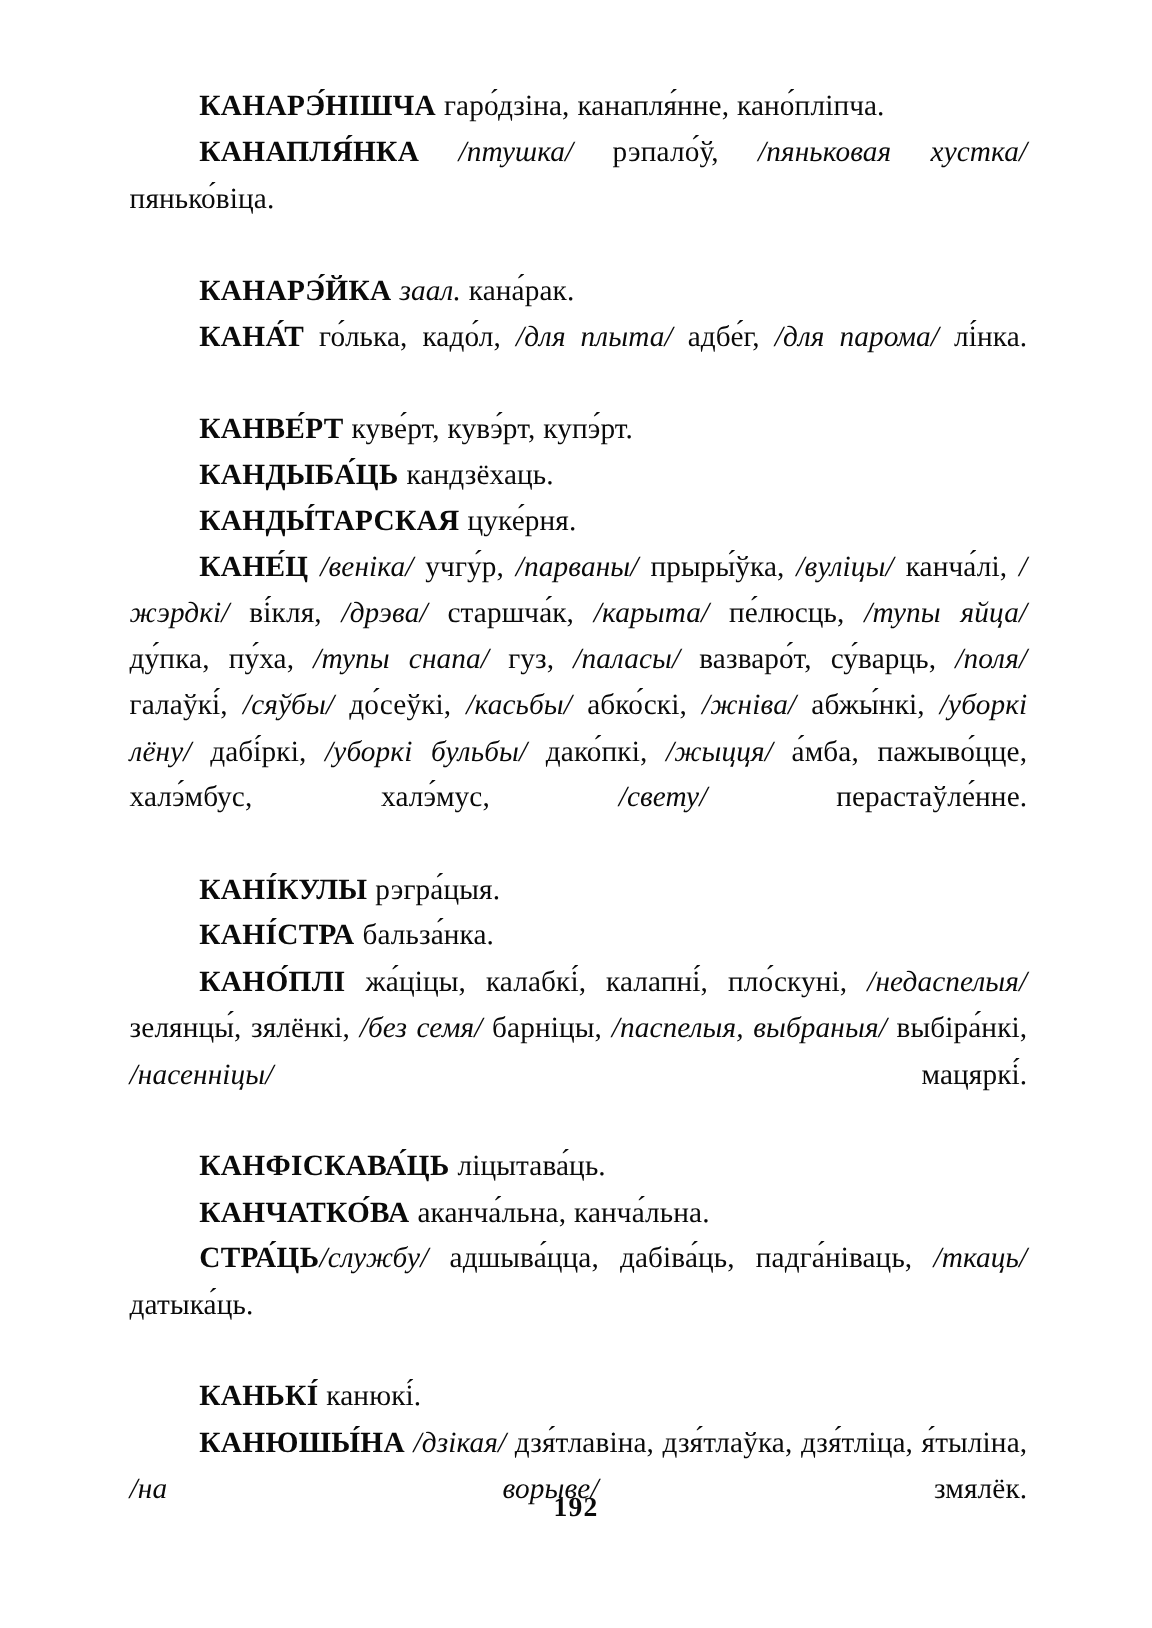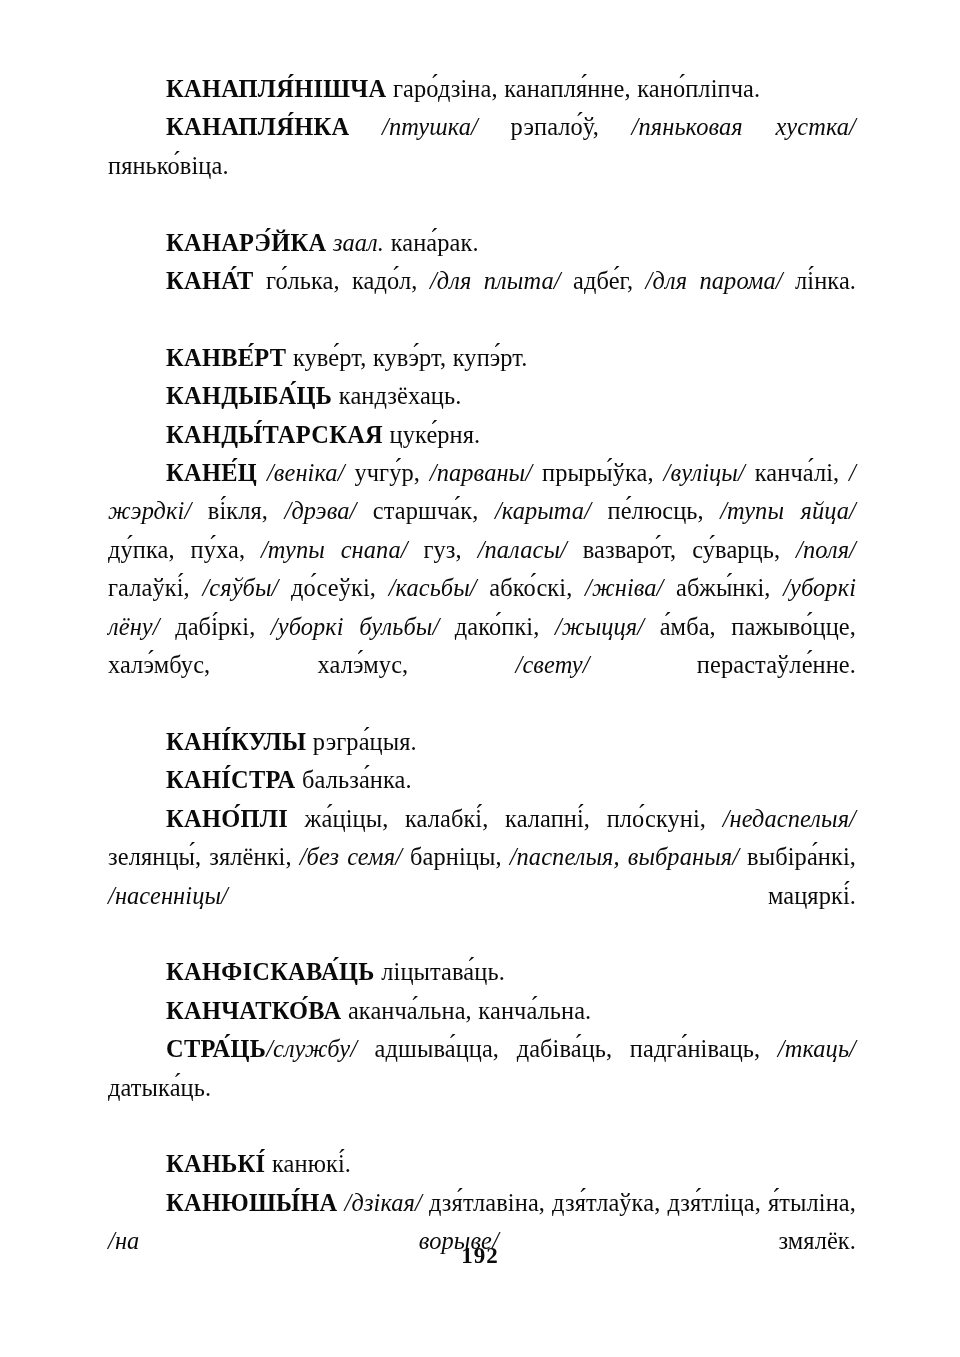--- a/index.html
+++ b/index.html
@@ -74,21 +74,21 @@
     font-weight: bold;
     letter-spacing: 1px;
   }
 </style>
 </head>
 <body>
 
 <div id="page">
 
   <div id="column">
-      <p class="entry short"><span class="hw">КАНАПЛЯ́НІШЧА</span><span class="syn"> гаро́дзіна, канапля́нне, кано́пліпча.</span></p>
+      <p class="entry short"><span class="hw">КАНАРЭ́НІШЧА</span><span class="syn"> гаро́дзіна, канапля́нне, кано́пліпча.</span></p>
       <p class="entry"><span class="hw">КАНАПЛЯ́НКА</span><span class="gl"> /птушка/</span><span class="syn"> рэпало́ў, </span><span class="gl">/пяньковая хустка/</span><span class="syn"> пянько́віца.</span></p>
       <p class="entry short"><span class="hw">КАНАРЭ́ЙКА</span><span class="gl"> заал.</span><span class="syn"> кана́рак.</span></p>
       <p class="entry"><span class="hw">КАНА́Т</span><span class="syn"> го́лька, кадо́л, </span><span class="gl">/для плыта/</span><span class="syn"> адбе́г, </span><span class="gl">/для парома/</span><span class="syn"> лі́нка.</span></p>
       <p class="entry short"><span class="hw">КАНВЕ́РТ</span><span class="syn"> куве́рт, кувэ́рт, купэ́рт.</span></p>
       <p class="entry short"><span class="hw">КАНДЫБА́ЦЬ</span><span class="syn"> кандзёхаць.</span></p>
       <p class="entry short"><span class="hw">КАНДЫ́ТАРСКАЯ</span><span class="syn"> цуке́рня.</span></p>
       <p class="entry"><span class="hw">КАНЕ́Ц</span><span class="gl"> /веніка/</span><span class="syn"> учгу́р, </span><span class="gl">/парваны/</span><span class="syn"> прыры́ўка, </span><span class="gl">/вуліцы/</span><span class="syn"> канча́лі, </span><span class="gl">/жэрдкі/</span><span class="syn"> ві́кля, </span><span class="gl">/дрэва/</span><span class="syn"> старшча́к, </span><span class="gl">/карыта/</span><span class="syn"> пе́люсць, </span><span class="gl">/тупы яйца/</span><span class="syn"> ду́пка, пу́ха, </span><span class="gl">/тупы снапа/</span><span class="syn"> гуз, </span><span class="gl">/паласы/</span><span class="syn"> вазваро́т, су́варць, </span><span class="gl">/поля/</span><span class="syn"> галаўкі́, </span><span class="gl">/сяўбы/</span><span class="syn"> до́сеўкі, </span><span class="gl">/касьбы/</span><span class="syn"> абко́скі, </span><span class="gl">/жніва/</span><span class="syn"> абжы́нкі, </span><span class="gl">/уборкі лёну/</span><span class="syn"> дабі́ркі, </span><span class="gl">/уборкі бульбы/</span><span class="syn"> дако́пкі, </span><span class="gl">/жыцця/</span><span class="syn"> а́мба, пажыво́цце, халэ́мбус, халэ́мус, </span><span class="gl">/свету/</span><span class="syn"> перастаўле́нне.</span></p>
       <p class="entry short"><span class="hw">КАНІ́КУЛЫ</span><span class="syn"> рэгра́цыя.</span></p>
       <p class="entry short"><span class="hw">КАНІ́СТРА</span><span class="syn"> бальза́нка.</span></p>
       <p class="entry"><span class="hw">КАНО́ПЛІ</span><span class="syn"> жа́ціцы, калабкі́, калапні́, пло́скуні, </span><span class="gl">/недаспелыя/</span><span class="syn"> зелянцы́, зялёнкі, </span><span class="gl">/без семя/</span><span class="syn"> барніцы, </span><span class="gl">/паспелыя, выбраныя/</span><span class="syn"> выбіра́нкі, </span><span class="gl">/насенніцы/</span><span class="syn"> мацяркі́.</span></p>

